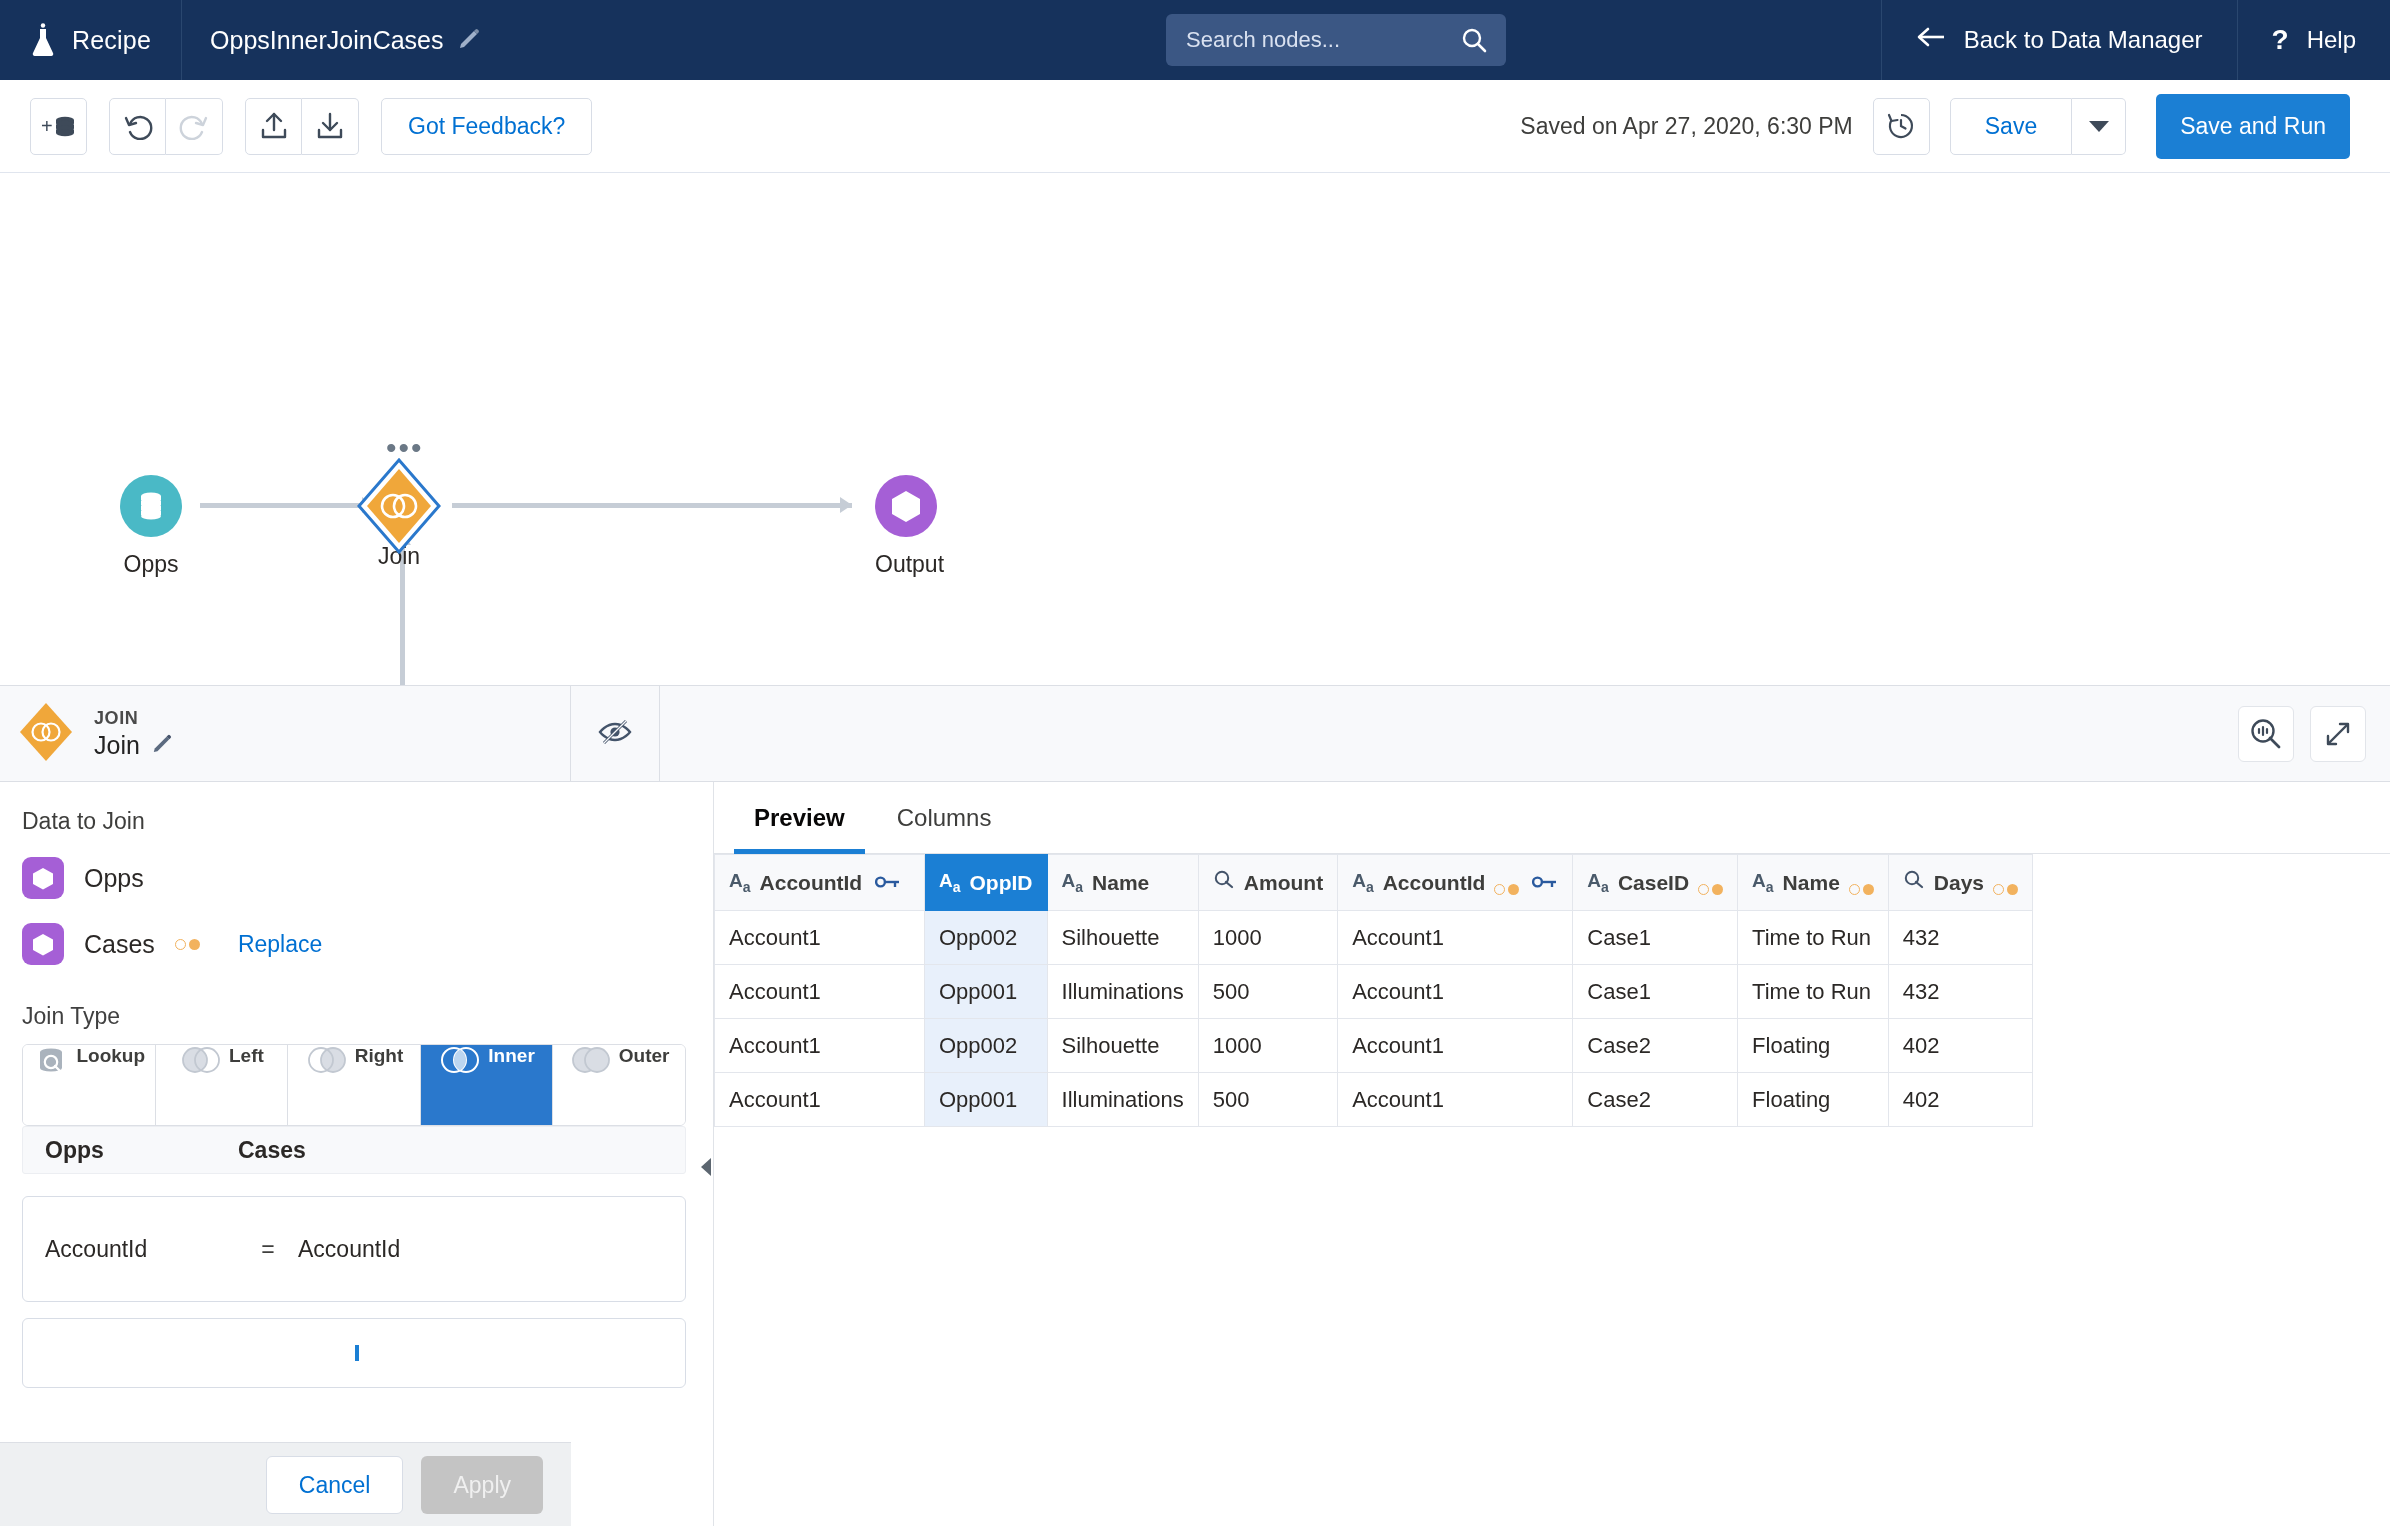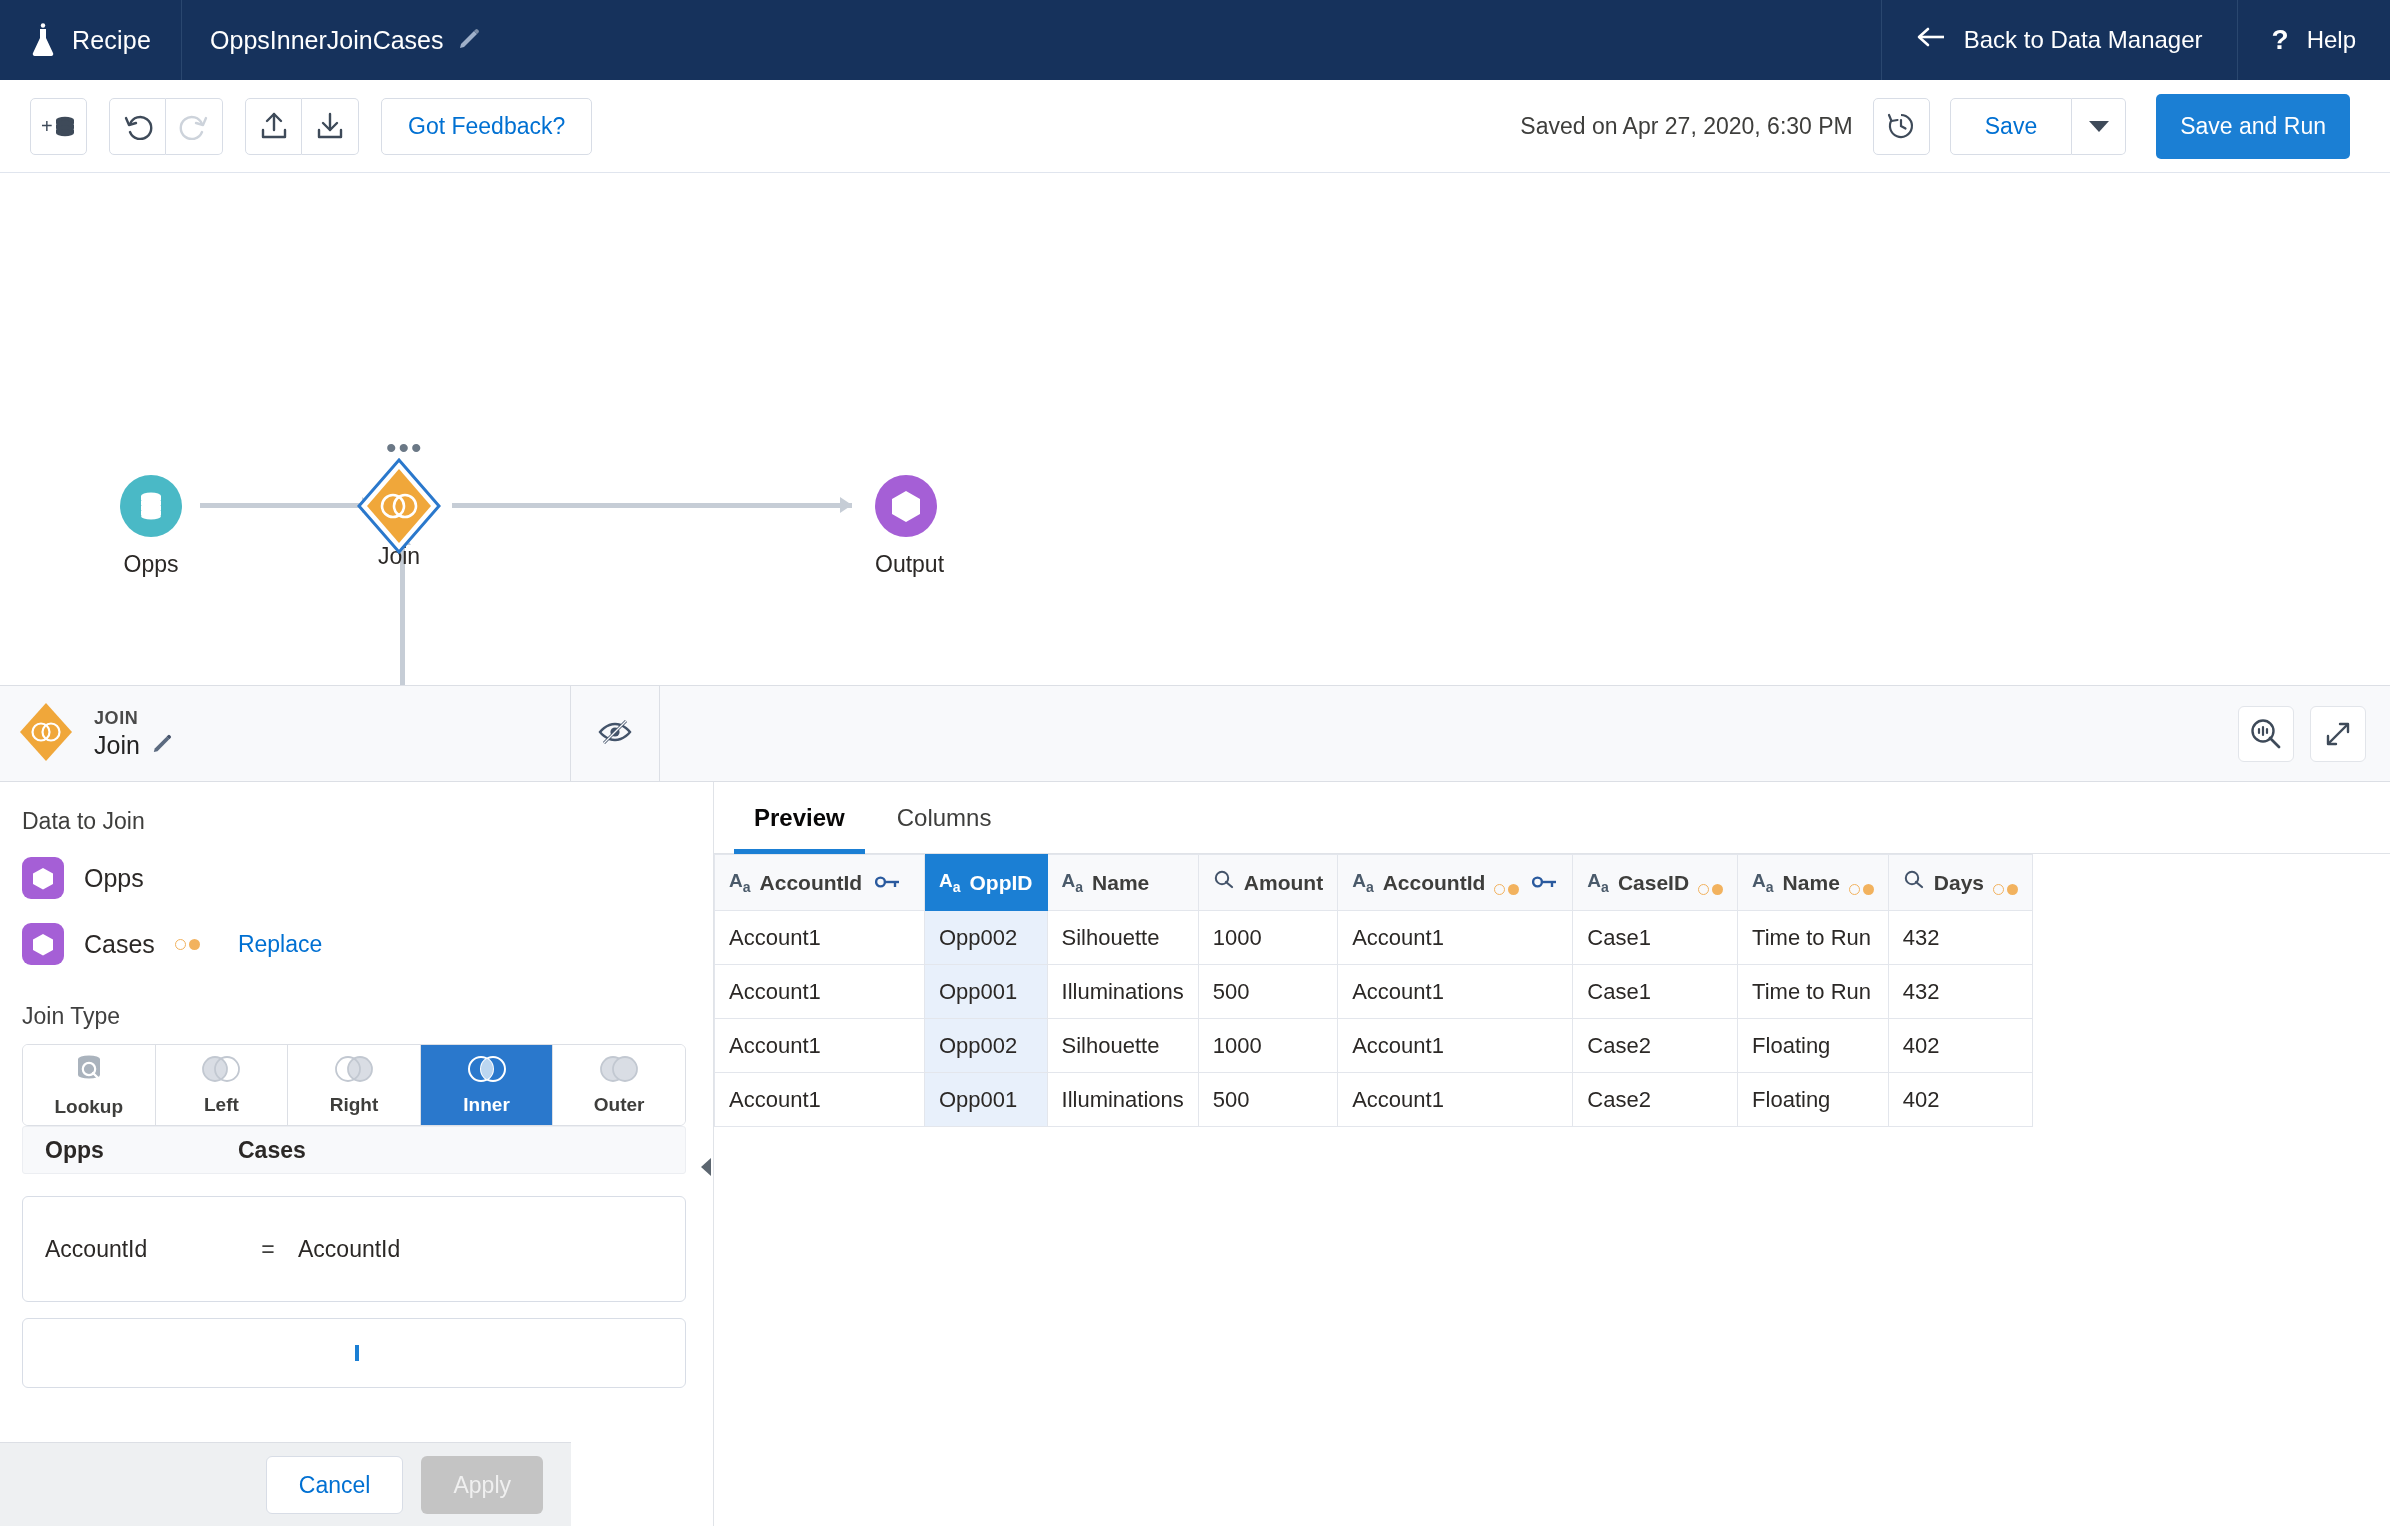--- a/index.html
+++ b/index.html
@@ -177,21 +177,21 @@
   .dot-o { width: 11px; height: 11px; border-radius: 50%; border: 1.5px solid #f2b25e; }
   .dot-f { width: 11px; height: 11px; border-radius: 50%; background: #f2b25e; }
   .replace-link { font-size: 23px; color: #0070d2; cursor: pointer; margin-left: 18px; }
 
   .jt-label { font-size: 23px; color: #404040; margin: 32px 0 14px 0; }
   .jointypes {
     display: flex; border: 1px solid #dcdfe5; border-radius: 6px; overflow: hidden;
     width: 664px; height: 82px;
   }
   .jt {
-    flex: 1; display: flex; flex-direction: column; align-items: center;
+    flex: 1; display: flex; flex-direction: row; 
     justify-content: center; gap: 6px; cursor: pointer; background: #fff;
     border-right: 1px solid #dcdfe5;
   }
   .jt:last-child { border-right: none; }
   .jt-name { font-size: 19px; font-weight: bold; color: #3e3e3c; }
   .jt.active { background: #2a78cc; }
   .jt.active .jt-name { color: #fff; }
 
   .jk-label { font-size: 23px; color: #3e3e3c; margin: 36px 0 12px 0; }
   .jk-head {
@@ -293,20 +293,29 @@
     <div class="tn-recipe">
       <span class="tn-recipe-name">OppsInnerJoinCases</span>
       <span class="pencil">
         <svg width="22" height="22" viewBox="0 0 22 22">
             <path d="M3 17l-1 4 4-1L19 7l-3-3L3 17z" fill="#9fb0c9"></path>
             <path d="M16 4l3 3 1.5-1.5a1.6 1.6 0 0 0 0-2.2l-.8-.8a1.6 1.6 0 0 0-2.2 0L16 4z" fill="#7c8ea8"></path>
           </svg>
       </span>
     </div>
 
+    <div class="tn-search-wrap">
+      <input class="tn-search" placeholder="Search nodes..." style="">
+      <span class="tn-search-icon">
+        <svg width="28" height="28" viewBox="0 0 28 28">
+            <circle cx="12" cy="12" r="8" fill="none" stroke="#fff" stroke-width="2.4"></circle>
+            <line x1="18" y1="18" x2="25" y2="25" stroke="#fff" stroke-width="2.6" stroke-linecap="round"></line>
+          </svg>
+      </span>
+    </div>
 
     <div class="tn-right">
       <div class="tn-btn">
         <span>
           <svg width="30" height="22" viewBox="0 0 30 22">
               <line x1="3" y1="11" x2="28" y2="11" stroke="#fff" stroke-width="2.6"></line>
               <polyline points="12,3 3,11 12,19" fill="none" stroke="#fff" stroke-width="2.6" stroke-linecap="round" stroke-linejoin="round"></polyline>
             </svg>
         </span>
         <span>Back to Data Manager</span>

